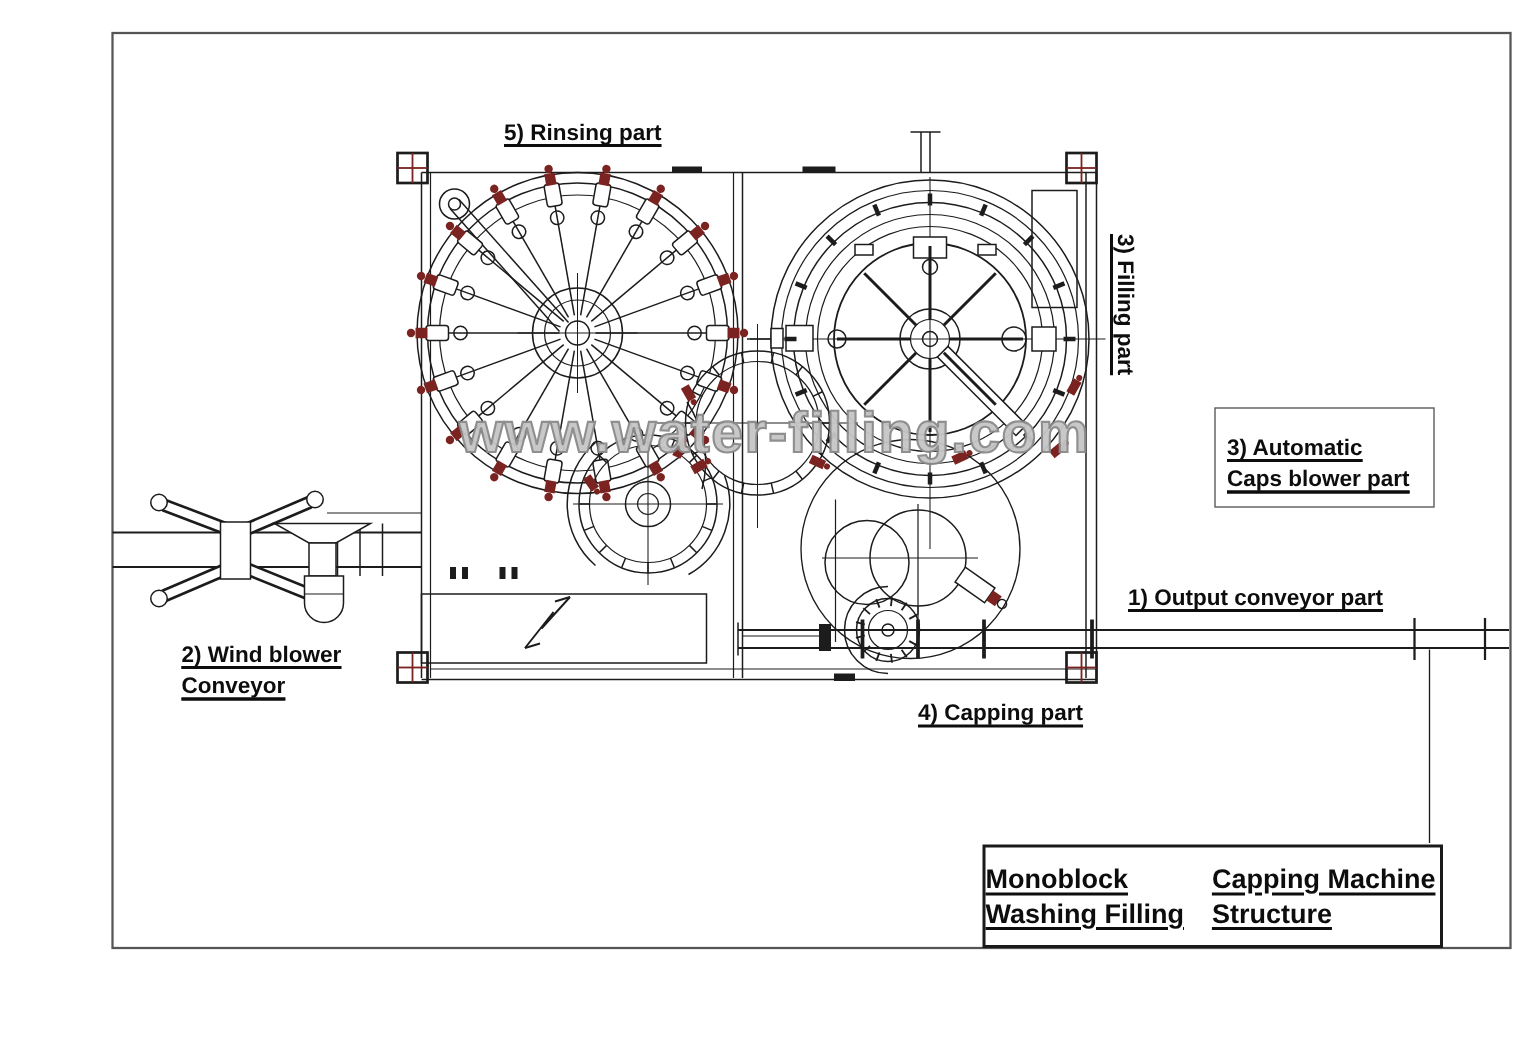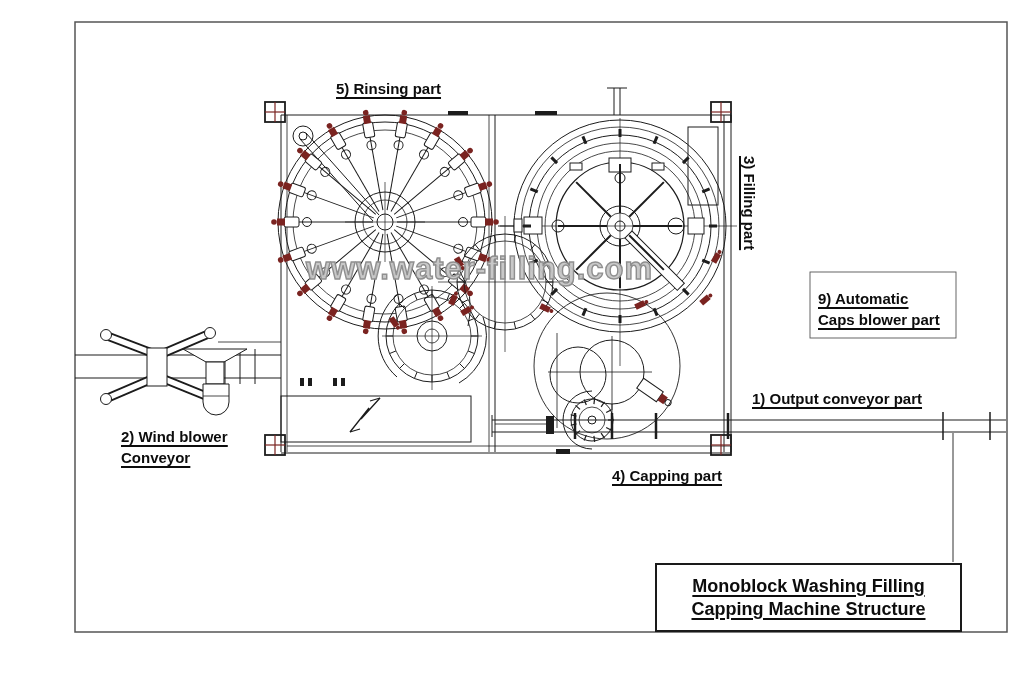--- a/index.html
+++ b/index.html
@@ -19,27 +19,27 @@
   .wh{fill:#fff;stroke:var(--ink);}
   .gr{stroke:#555;fill:none;}
   .lbl{
     position:absolute;font-weight:bold;font-size:15px;color:#0d0d0d;
     text-decoration:underline;text-decoration-thickness:1.5px;text-underline-offset:3px;
     white-space:nowrap;line-height:21px;z-index:6;
   }
   .lbl div{text-decoration:underline;text-decoration-thickness:1.5px;text-underline-offset:3px;}
   .lbl-vert{transform:rotate(90deg);transform-origin:0 0;}
   .watermark{
-    position:absolute;left:306px;top:251px;z-index:5;
-    font-size:31px;font-weight:bold;letter-spacing:1px;white-space:nowrap;
+    position:absolute;left:306px;top:268px;z-index:5;
+    font-size:38px;font-weight:bold;letter-spacing:1px;white-space:nowrap;
     color:#c6c6c6;-webkit-text-stroke:1.4px #8a8a8a;opacity:.95;
   }
   .titlebox{
     position:absolute;left:655px;top:563px;width:303px;height:65px;z-index:6;
-    border:2px solid #1a1a1a;display:flex;flex-direction:column;
+    border:2px solid #1a1a1a;display:flex;flex-direction:row;
     align-items:center;justify-content:center;
     font-weight:bold;font-size:18px;line-height:23px;color:#0d0d0d;
   }
   .titlebox div{text-decoration:underline;text-decoration-thickness:2px;text-underline-offset:3px;}
 </style>
 </head>
 <body>
 
 <div class="stage" style="background: rgb(255, 255, 255);">
 
@@ -472,21 +472,21 @@
   <div class="watermark">www.water-filling.com</div>
 
   <div class="lbl" style="left:121px;top:426px;">
     <div>2) Wind blower</div>
     <div>Conveyor</div>
   </div>
   <div class="lbl" style="left:336px;top:78px;">5) Rinsing part</div>
   <div class="lbl lbl-vert" style="left:760px;top:156px;">3) Filling part</div>
   <div class="lbl" style="left:566px;top:465px;margin-left:46px;">4) Capping part</div>
   <div class="lbl" style="left:818px;top:288px;">
-    <div>9) Automatic</div>
+    <div>3) Automatic</div>
     <div>Caps blower part</div>
   </div>
   <div class="lbl" style="left:752px;top:388px;">1) Output conveyor part</div>
 
   <div class="titlebox">
     <div>Monoblock Washing Filling</div>
     <div>Capping Machine Structure</div>
   </div>
 
 </div>

